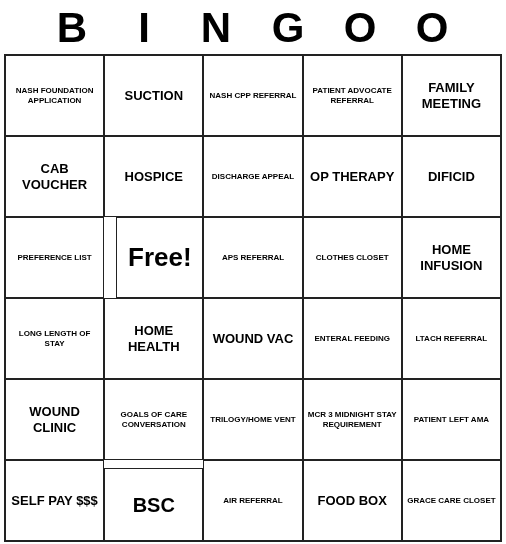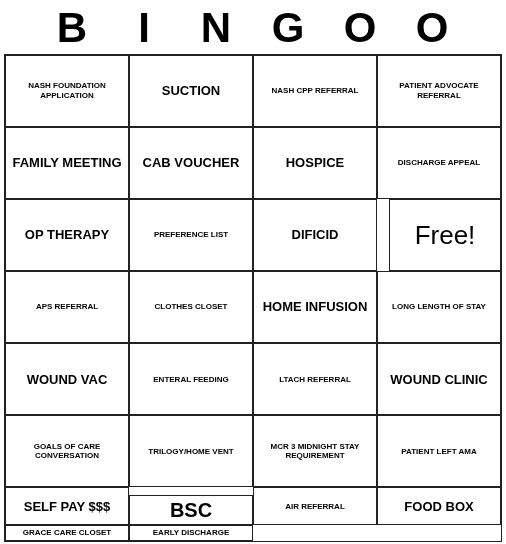--- a/index.html
+++ b/index.html
@@ -21,42 +21,42 @@
     }
     .bingo-header span {
       font-size: 42px;
       font-weight: bold;
       width: 72px;
       text-align: center;
       letter-spacing: 2px;
     }
     .bingo-grid {
       display: grid;
-      grid-template-columns: repeat(4, 1fr);
+      grid-template-columns: repeat(5, 1fr);
       grid-template-rows: repeat(6, 1fr);
       width: 498px;
       height: 488px;
       border: 1.5px solid #222;
     }
     .cell {
       border: 1px solid #222;
       display: flex;
       align-items: center;
       justify-content: center;
       text-align: center;
       padding: 2px 3px;
       font-size: 9px;
       font-weight: bold;
       text-transform: uppercase;
       line-height: 1.2;
       word-break: break-word;
     }
     .cell.free {
       font-size: 26px;
-      font-weight: normal;
+      font-weight: bold;
       text-transform: none;
       margin-left: 12px;
     }
     .cell.large-text {
       font-size: 20px;
       margin-top: 8px;
     }
     .cell.medium-text {
       font-size: 13px;
     }
@@ -79,34 +79,34 @@
 <div class="bingo-grid" id="bingo-grid">
 <div class="cell small-text">NASH FOUNDATION APPLICATION</div>
     <div class="cell medium-text">SUCTION</div>
     <div class="cell small-text">NASH CPP REFERRAL</div>
     <div class="cell small-text">PATIENT ADVOCATE REFERRAL</div>
     <div class="cell medium-text">FAMILY MEETING</div>
     <div class="cell medium-text">CAB VOUCHER</div>
     <div class="cell medium-text">HOSPICE</div>
     <div class="cell small-text">DISCHARGE APPEAL</div>
     <div class="cell medium-text">OP THERAPY</div>
+    <div class="cell medium-text">DIFICID</div>
     <div class="cell small-text">PREFERENCE LIST</div>
-    <div class="cell medium-text">DIFICID</div>
     <div class="cell free">Free!</div>
     <div class="cell small-text">APS REFERRAL</div>
     <div class="cell small-text">CLOTHES CLOSET</div>
     <div class="cell medium-text">HOME INFUSION</div>
     <div class="cell small-text">LONG LENGTH OF STAY</div>
+    <div class="cell medium-text">HOME HEALTH</div>
     <div class="cell medium-text">WOUND VAC</div>
     <div class="cell small-text">ENTERAL FEEDING</div>
     <div class="cell small-text">LTACH REFERRAL</div>
     <div class="cell medium-text">WOUND CLINIC</div>
     <div class="cell small-text">GOALS OF CARE CONVERSATION</div>
     <div class="cell small-text">TRILOGY/HOME VENT</div>
     <div class="cell small-text">MCR 3 MIDNIGHT STAY REQUIREMENT</div>
     <div class="cell small-text">PATIENT LEFT AMA</div>
     <div class="cell medium-text">SELF PAY $$$</div>
     <div class="cell large-text">BSC</div>
     <div class="cell small-text">AIR REFERRAL</div>
     <div class="cell medium-text">FOOD BOX</div>
     <div class="cell small-text">GRACE CARE CLOSET</div>
-    <div class="cell small-text">EARLY DISCHARGE</div>
   </div>
 
 </body></html>

